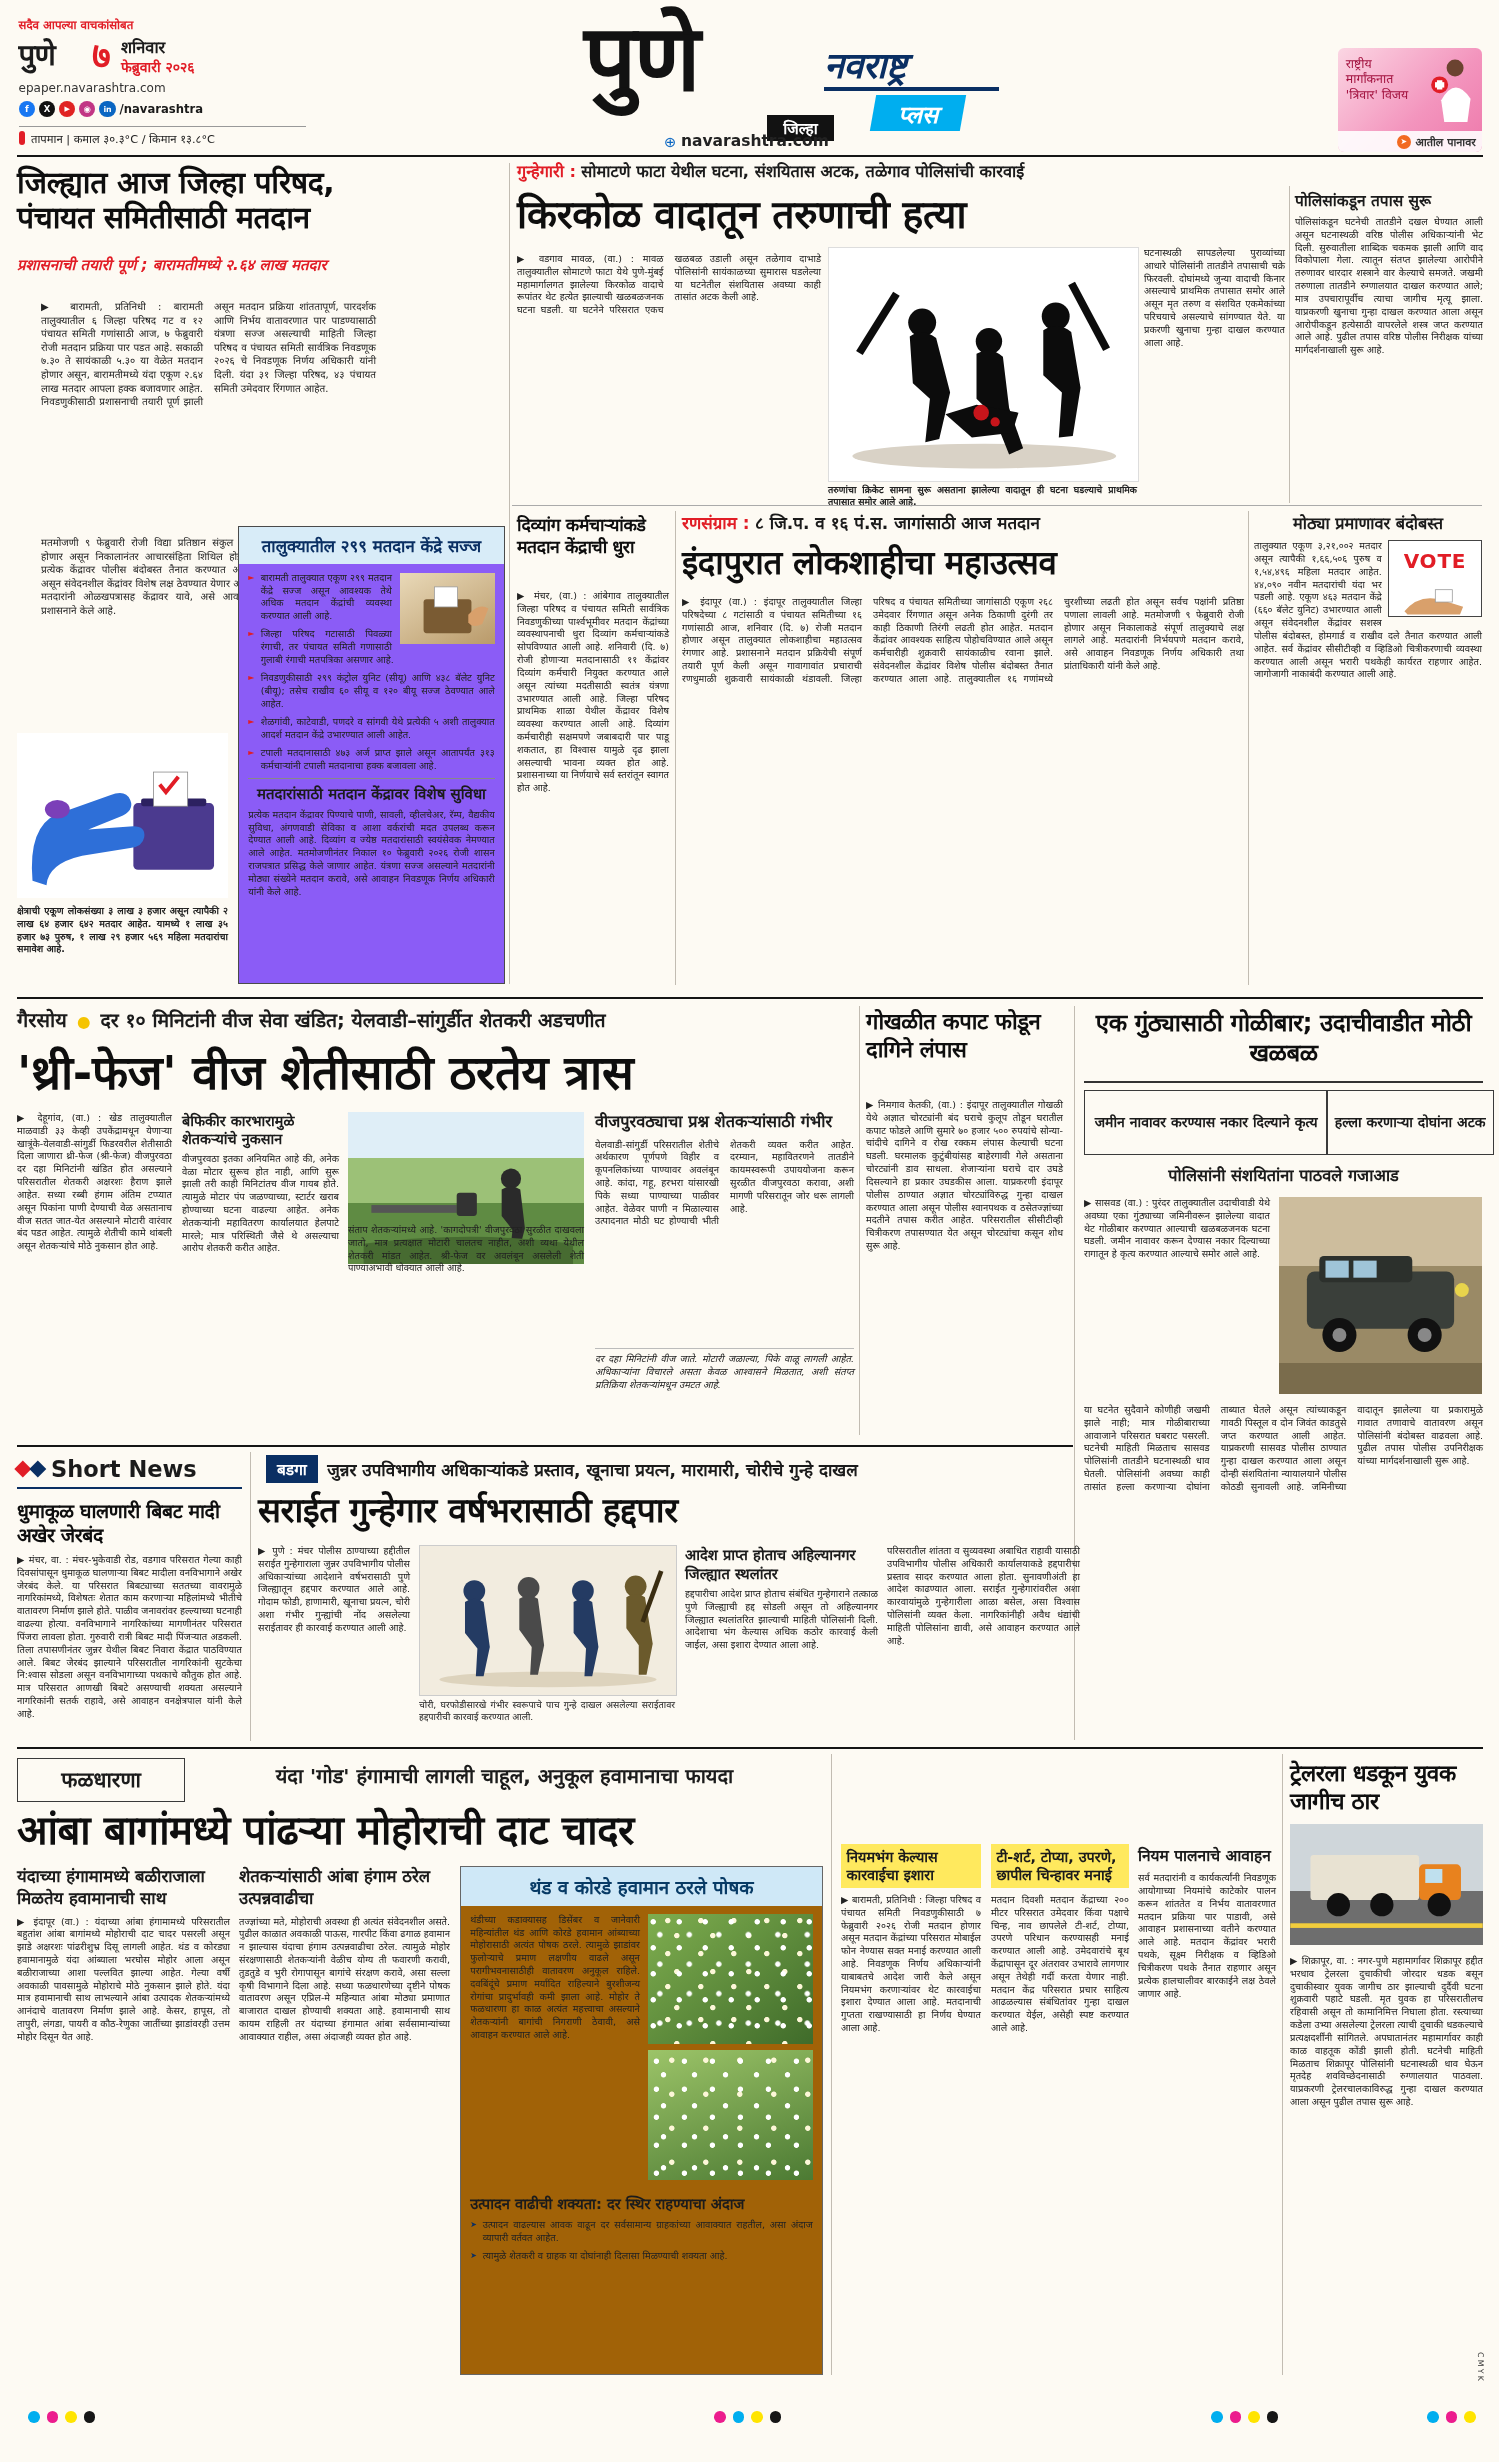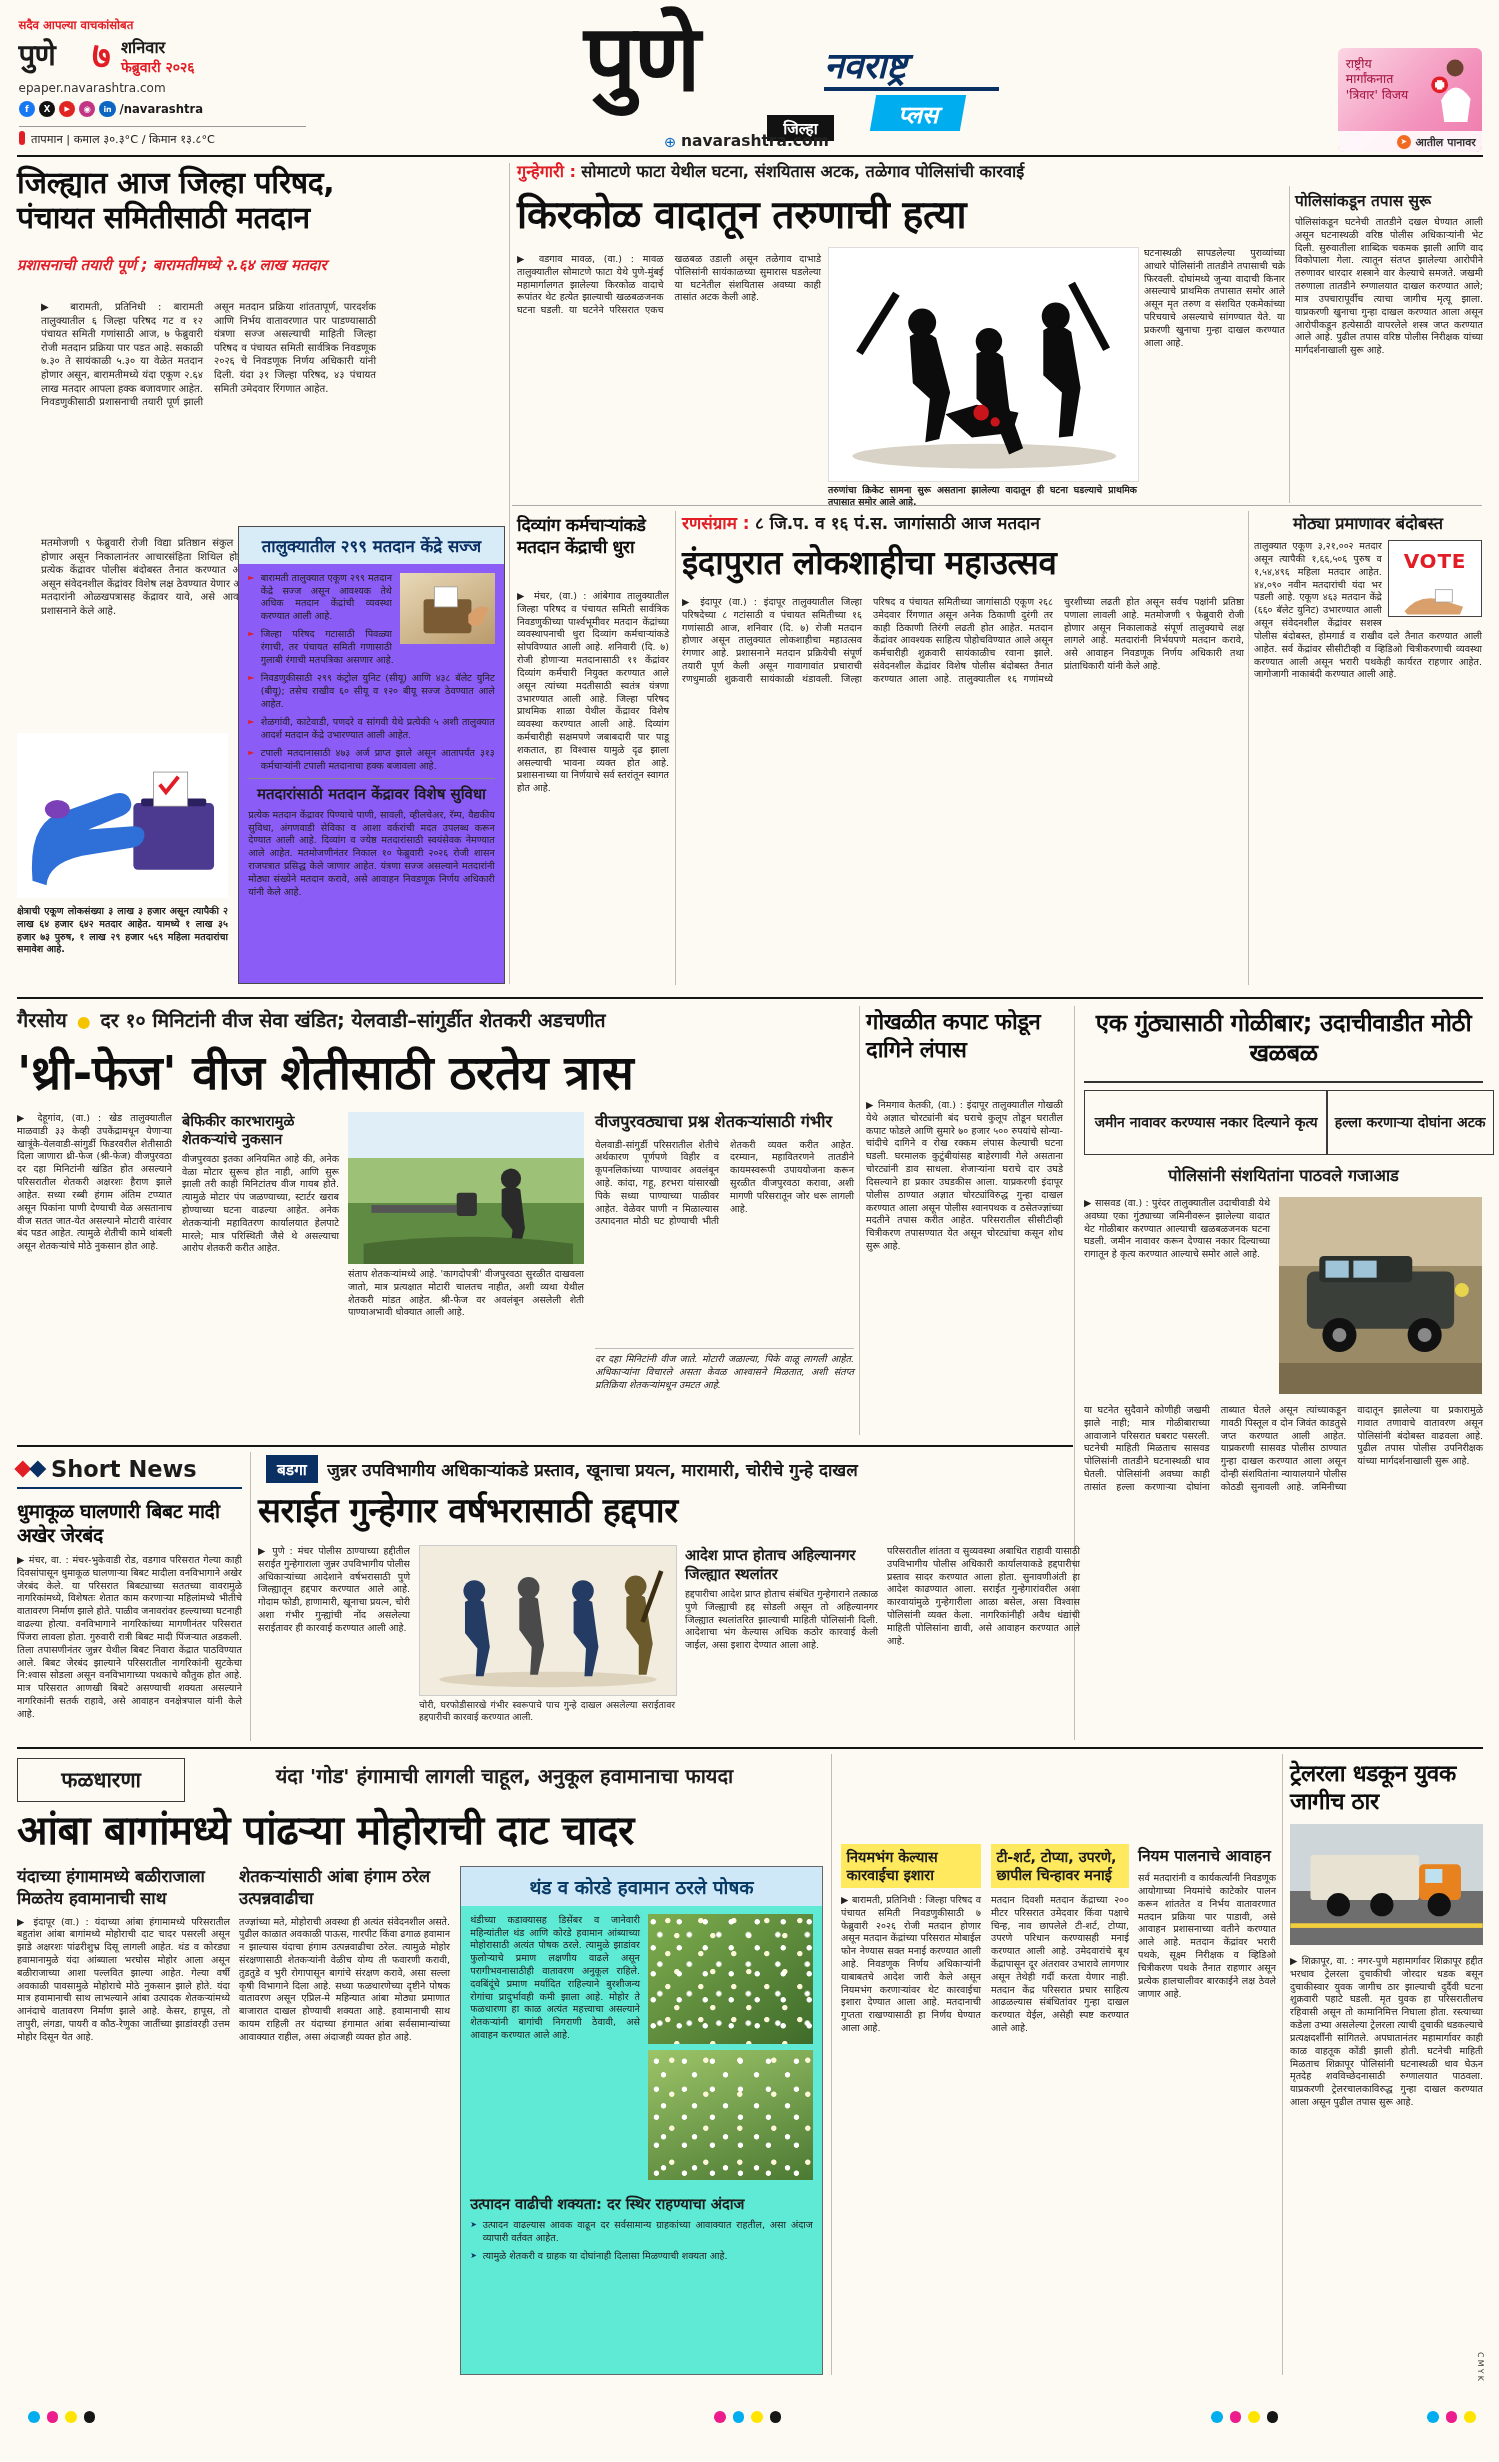--- a/index.html
+++ b/index.html
@@ -208,21 +208,21 @@
 
   <div class="photo" style="left:348px;top:1112px;width:236px;height:152px;background:linear-gradient(#dfeef7 0 30%, #9cc177 30% 60%, #5f8b43 60% 100%);">
     <svg width="236" height="152" viewBox="0 0 304 196">
       <rect x="30" y="120" width="110" height="10" fill="#555"></rect>
       <rect x="140" y="104" width="26" height="30" rx="4" fill="#333"></rect>
       <circle cx="210" cy="86" r="13" fill="#2a2a2a"></circle>
       <path d="M198 100 q12 -8 24 0 l6 50 l-10 38 l-10 0 l4 -36 l-14 -18 Z" fill="#2a2a2a"></path>
       <path d="M20 170 q140 -18 270 0 l0 26 l-270 0 Z" fill="#476b31"></path>
     </svg>
   </div>
-  <div class="abs body-sm" style="left:348px;top:1268px;width:236px;height:165px;">संताप शेतकऱ्यांमध्ये आहे. 'कागदोपत्री' वीजपुरवठा सुरळीत दाखवला जातो, मात्र प्रत्यक्षात मोटारी चालतच नाहीत, अशी व्यथा येथील शेतकरी मांडत आहेत. श्री-फेज वर अवलंबून असलेली शेती पाण्याअभावी धोक्यात आली आहे.</div>
+  <div class="abs body-sm" style="left:348px;top:1224px;width:236px;height:165px;">संताप शेतकऱ्यांमध्ये आहे. 'कागदोपत्री' वीजपुरवठा सुरळीत दाखवला जातो, मात्र प्रत्यक्षात मोटारी चालतच नाहीत, अशी व्यथा येथील शेतकरी मांडत आहेत. श्री-फेज वर अवलंबून असलेली शेती पाण्याअभावी धोक्यात आली आहे.</div>
 
   <div class="abs" style="left:595px;top:1112px;width:259px;">
     <div class="b" style="font-size:16.3px;line-height:1.25;margin-bottom:6.2px;">वीजपुरवठ्याचा प्रश्न शेतकऱ्यांसाठी गंभीर</div>
     <div class="body-sm cols2" style="height:203px;">येलवाडी-सांगुर्डी परिसरातील शेतीचे अर्थकारण पूर्णपणे विहीर व कूपनलिकांच्या पाण्यावर अवलंबून आहे. कांदा, गहू, हरभरा यांसारखी पिके सध्या पाण्याच्या पाळीवर आहेत. वेळेवर पाणी न मिळाल्यास उत्पादनात मोठी घट होण्याची भीती शेतकरी व्यक्त करीत आहेत. दरम्यान, महावितरणने तातडीने कायमस्वरूपी उपाययोजना करून सुरळीत वीजपुरवठा करावा, अशी मागणी परिसरातून जोर धरू लागली आहे.</div>
     <div class="body-sm" style="font-style:italic;margin-top:6.2px;border-top:0.8px solid #bbb;padding-top:4.7px;">दर दहा मिनिटांनी वीज जाते. मोटारी जळाल्या, पिके वाळू लागली आहेत. अधिकाऱ्यांना विचारले असता केवळ आश्वासने मिळतात, अशी संतप्त प्रतिक्रिया शेतकऱ्यांमधून उमटत आहे.</div>
   </div>
 
   <div class="vrule" style="left:859px;top:1006px;height:429px;"></div>
 
   <div class="abs hl" style="left:866px;top:1008px;width:197px;font-size:22px;line-height:1.25;">गोखळीत कपाट फोडून दागिने लंपास</div>
@@ -302,21 +302,21 @@
 
   <div class="abs" style="left:17px;top:1866px;width:213px;">
     <div class="b" style="font-size:16.7px;line-height:1.3;margin-bottom:6.2px;">यंदाच्या हंगामामध्ये बळीराजाला मिळतेय हवामानाची साथ</div>
     <div class="body-sm" style="height:425px;">▶ इंदापूर (वा.) : यंदाच्या आंबा हंगामामध्ये परिसरातील बहुतांश आंबा बागांमध्ये मोहोराची दाट चादर पसरली असून झाडे अक्षरशः पांढरीशुभ्र दिसू लागली आहेत. थंड व कोरड्या हवामानामुळे यंदा आंब्याला भरघोस मोहोर आला असून बळीराजाच्या आशा पल्लवित झाल्या आहेत. गेल्या वर्षी अवकाळी पावसामुळे मोहोराचे मोठे नुकसान झाले होते. यंदा मात्र हवामानाची साथ लाभल्याने आंबा उत्पादक शेतकऱ्यांमध्ये आनंदाचे वातावरण निर्माण झाले आहे. केसर, हापूस, तो तापुरी, लंगडा, पायरी व कौठ-रेणुका जातींच्या झाडांवरही उत्तम मोहोर दिसून येत आहे.</div>
   </div>
   <div class="abs" style="left:239px;top:1866px;width:211px;">
     <div class="b" style="font-size:16.7px;line-height:1.3;margin-bottom:6.2px;">शेतकऱ्यांसाठी आंबा हंगाम ठरेल उत्पन्नवाढीचा</div>
     <div class="body-sm" style="height:441px;">तज्ज्ञांच्या मते, मोहोराची अवस्था ही अत्यंत संवेदनशील असते. पुढील काळात अवकाळी पाऊस, गारपीट किंवा ढगाळ हवामान न झाल्यास यंदाचा हंगाम उत्पन्नवाढीचा ठरेल. त्यामुळे मोहोर संरक्षणासाठी शेतकऱ्यांनी वेळीच योग्य ती फवारणी करावी, तुडतुडे व भुरी रोगापासून बागांचे संरक्षण करावे, असा सल्ला कृषी विभागाने दिला आहे. सध्या फळधारणेच्या दृष्टीने पोषक वातावरण असून एप्रिल-मे महिन्यात आंबा मोठ्या प्रमाणात बाजारात दाखल होण्याची शक्यता आहे. हवामानाची साथ कायम राहिली तर यंदाच्या हंगामात आंबा सर्वसामान्यांच्या आवाक्यात राहील, असा अंदाजही व्यक्त होत आहे.</div>
   </div>
 
-  <div class="abs" style="left:460px;top:1866px;width:363px;height:509px;border:1.6px solid #666;background:#5eead4;box-sizing:border-box;">
+  <div class="abs" style="left:460px;top:1866px;width:363px;height:509px;border:1.6px solid #666;background:#a16207;box-sizing:border-box;">
     <div class="b center" style="background:#cfe8f7;color:#083b66;font-size:18.6px;padding:7px 3.1px;">थंड व कोरडे हवामान ठरले पोषक</div>
     <div style="padding:7.8px 9.3px;">
       <div style="float:right;width:165px;margin:0 0 6.2px 7.8px;">
         <div style="width:165px;height:130px;margin-bottom:6.2px;background:
              radial-gradient(circle at 20% 30%, #ffffff 2.3px, transparent 3.1px),
              radial-gradient(circle at 60% 20%, #fdf7d8 2.3px, transparent 3.1px),
              radial-gradient(circle at 40% 70%, #ffffff 2.3px, transparent 3.1px),
              radial-gradient(circle at 80% 60%, #fdf7d8 2.3px, transparent 3.1px),
              linear-gradient(140deg,#7fae4f,#3f6b2a);background-size:26px 26px,33px 33px,29.5px 29.5px,36px 36px,100% 100%;"></div>
         <div style="width:165px;height:130px;background:

